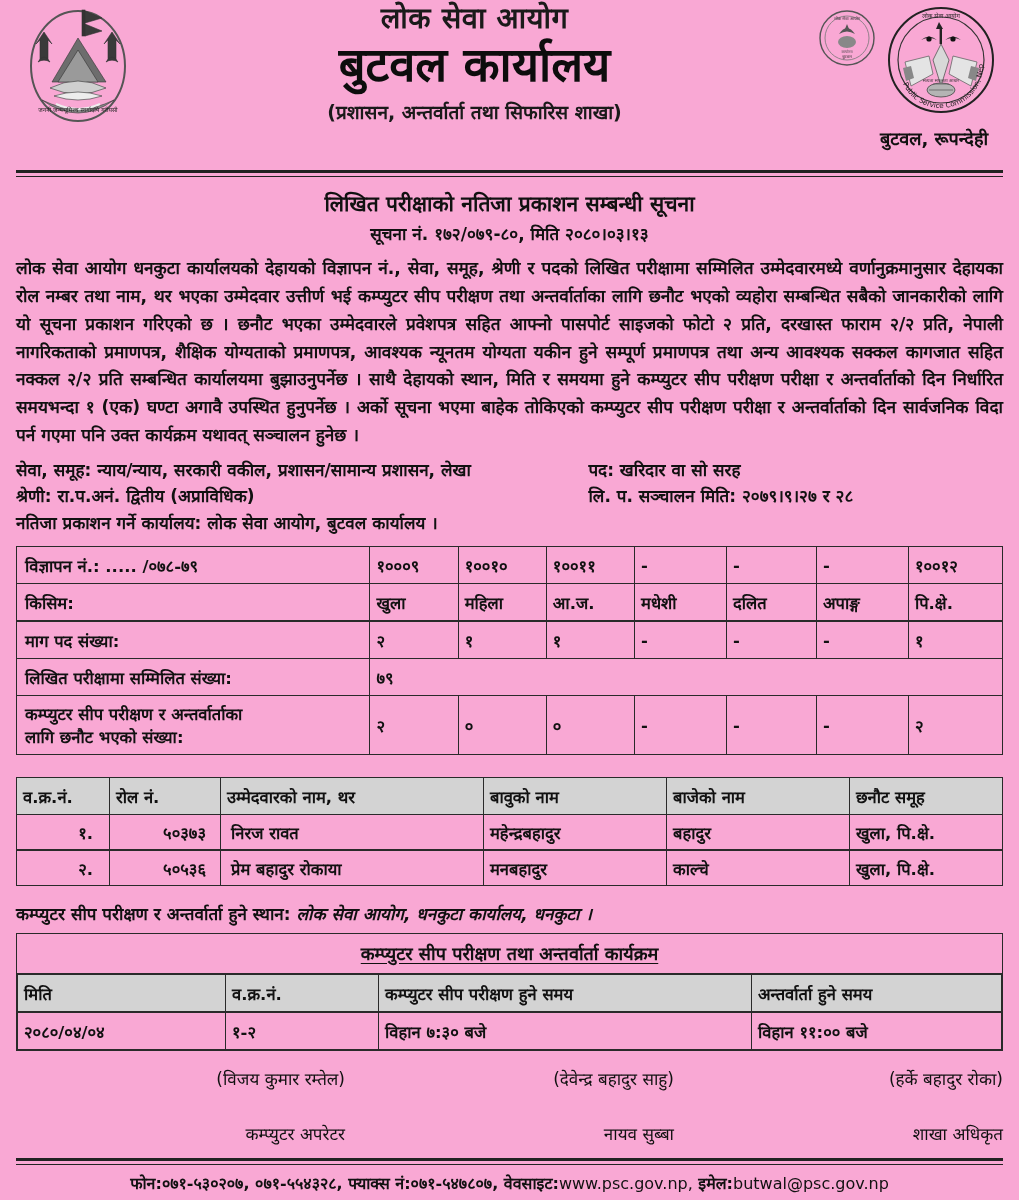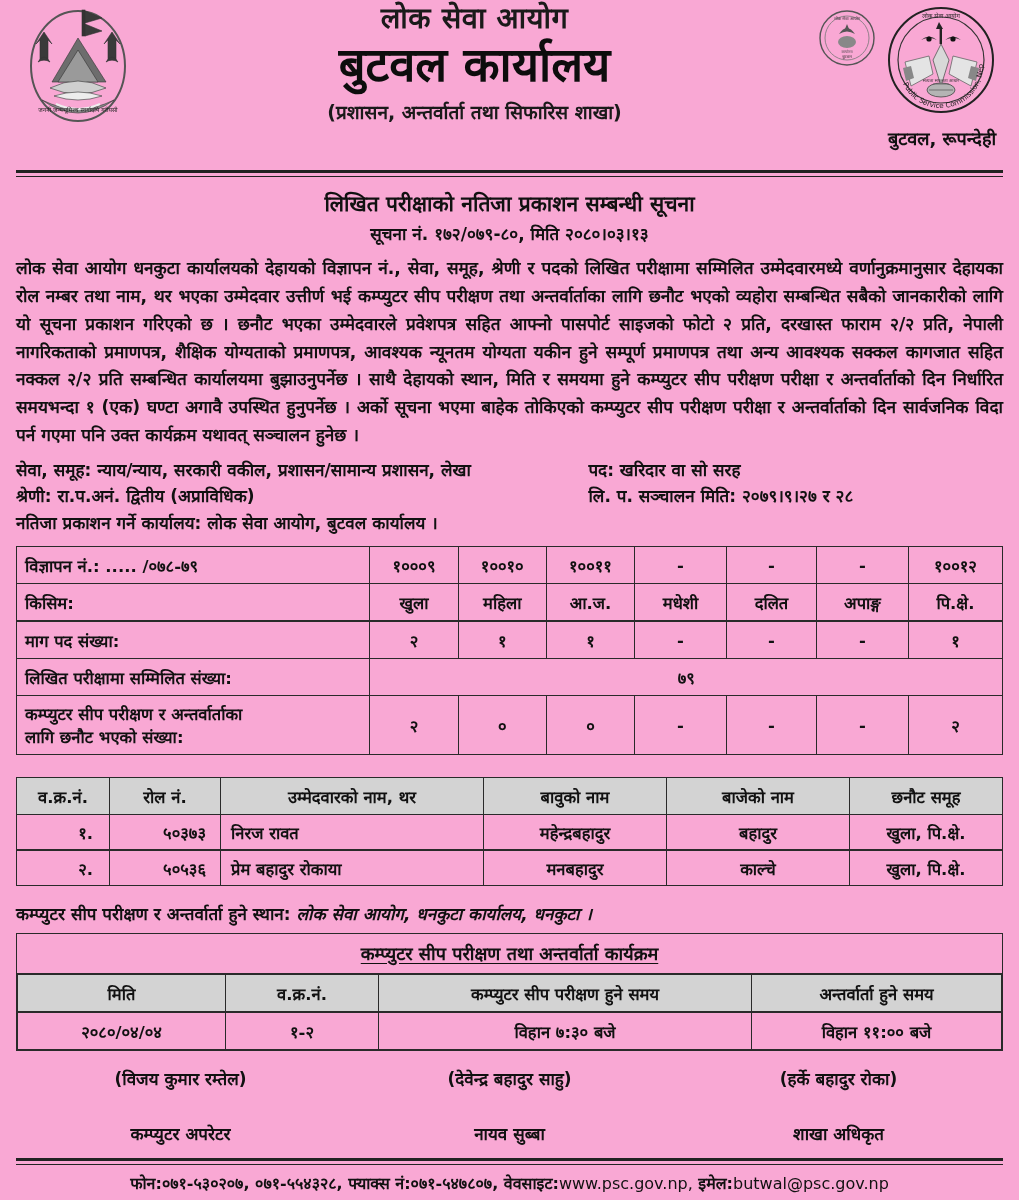--- a/index.html
+++ b/index.html
@@ -73,21 +73,21 @@
   }
   .logo-right {
     position: absolute;
     right: 6px;
     top: 4px;
     width: 112px;
     height: 118px;
   }
   .office-loc {
     position: absolute;
-    right: 2px;
+    right: 10px;
     top: 126px;
     width: 118px;
     text-align: center;
     font-size: 18px;
     font-weight: bold;
   }
   .rule-double {
     margin-top: 2px;
     border-top: 3px solid #222;
     border-bottom: 1px solid #222;
@@ -137,21 +137,21 @@
   
   table {
     border-collapse: collapse;
     width: 100%;
     font-size: 16.5px;
     font-weight: bold;
   }
   table td, table th {
     border: 1px solid #2a2a2a;
     padding: 3px 6px;
-    text-align: center;
+    text-align: left;
     vertical-align: middle;
   }
   .tbl-ad {
     margin-top: 10px;
   }
   .tbl-ad td.lbl {
     text-align: left;
     padding-left: 8px;
   }
   .tbl-ad .rowtall td { height: 30px; }
@@ -198,22 +198,22 @@
     background: #d3d3d3;
     height: 30px;
   }
   .tbl-sched tbody td { height: 30px; }
 
   
   .signatures {
     display: flex;
     margin-top: 16px;
     font-size: 17px;
-    font-weight: bold;
-    text-align: center;
+    font-weight: normal;
+    text-align: right;
   }
   .sig { flex: 1; }
   .sig .nm { line-height: 1.5; }
   .sig .ti { line-height: 1.6; margin-top: 28px; }
 
   
   .footer-rule {
     margin-top: 10px;
     border-top: 3px solid #222;
     border-bottom: 1px solid #222;

